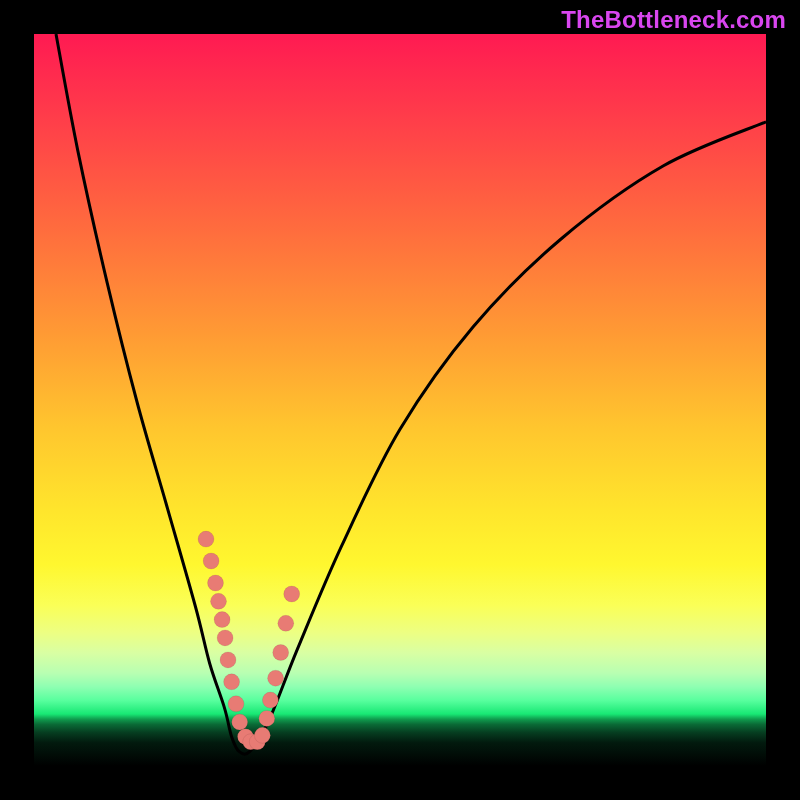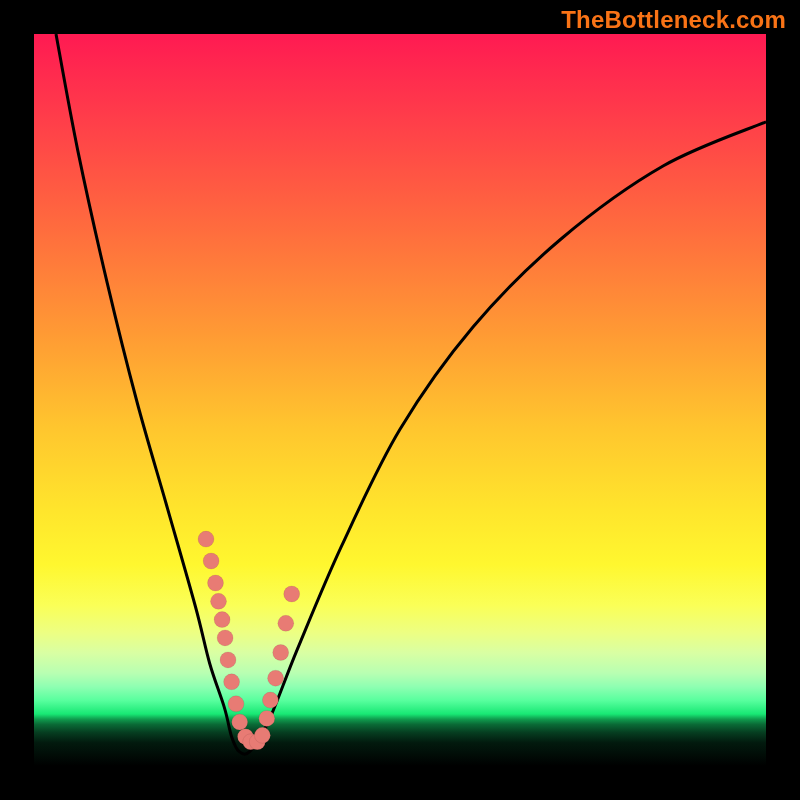--- a/index.html
+++ b/index.html
@@ -80,21 +80,21 @@
     stroke: rgba(0,0,0,0.15);
     stroke-width: 0.5;
   }
   .watermark {
     position: absolute;
     top: 6px;
     right: 14px;
     font-family: Arial, Helvetica, sans-serif;
     font-weight: 600;
     font-size: 24px;
-    color: #f97316;
+    color: #d946ef;
     letter-spacing: 0.2px;
   }
 </style>
 </head>
 <body>
 
 <div class="frame">
   <div class="plot">
     <div class="bg">
       <div class="grad-main"></div>

